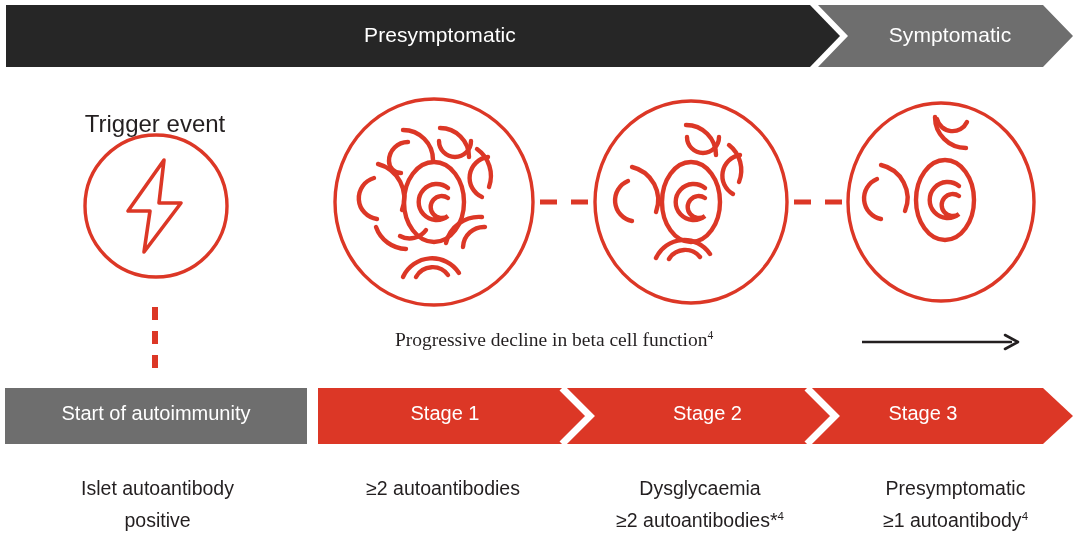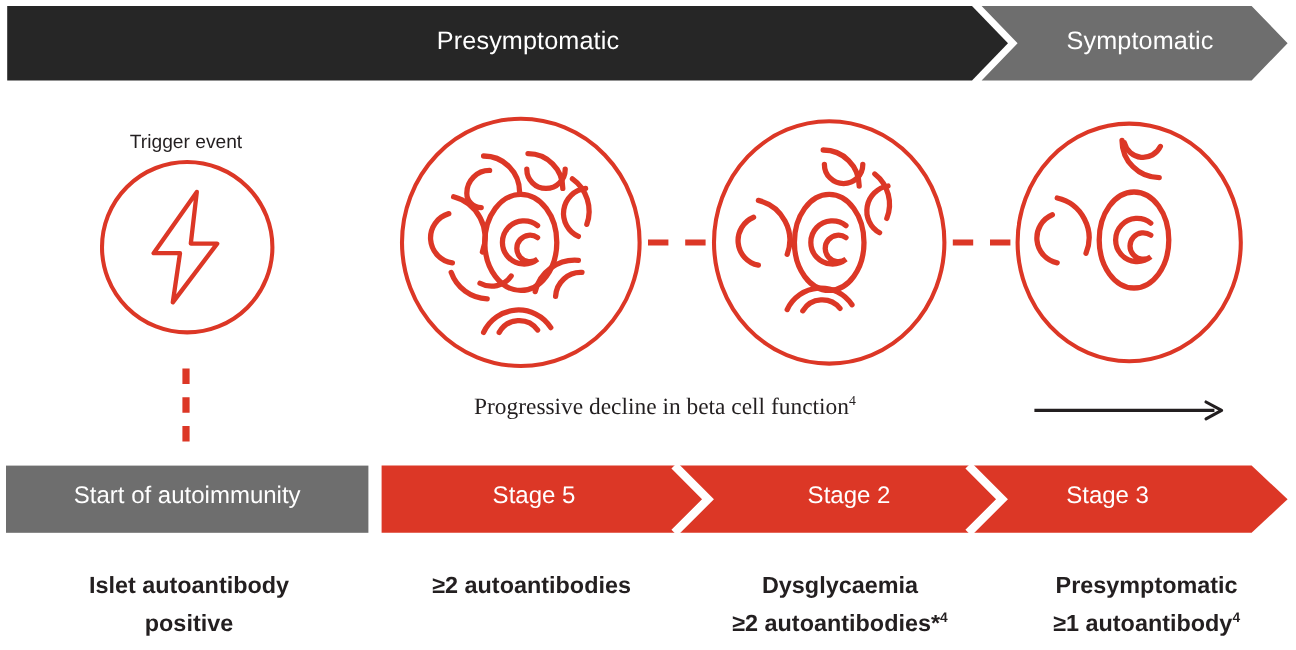--- a/index.html
+++ b/index.html
@@ -15,21 +15,21 @@
   .phase-label{
     position:absolute;color:#ffffff;font-size:21px;letter-spacing:.1px;
     white-space:nowrap;text-align:center;
   }
   #phase-presymptomatic-label{left:240px;top:23px;width:400px;}
   #phase-symptomatic-label{left:835px;top:23px;width:230px;}
 
   
   #trigger-title{
     position:absolute;left:55px;top:110px;width:200px;text-align:center;
-    font-size:16px;color:#231f20;
+    font-size:24px;color:#231f20;
   }
   #trigger-circle-wrap{position:absolute;left:80px;top:130px;width:152px;height:152px;}
   #trigger-dashes{position:absolute;left:140px;top:305px;width:30px;height:65px;}
 
   
   .islet{position:absolute;top:95px;}
   #islet-1{left:330px;width:210px;height:215px;}
   #islet-2{left:590px;width:206px;height:215px;}
   #islet-3{left:843px;width:200px;height:215px;}
   .islet-connector{position:absolute;top:190px;width:70px;height:24px;}
@@ -52,21 +52,20 @@
   }
   #stage-label-autoimmunity{left:5px;width:302px;text-align:center;}
   #stage-label-1{left:330px;width:230px;}
   #stage-label-2{left:600px;width:215px;}
   #stage-label-3{left:823px;width:200px;}
 
   
   .caption{
     position:absolute;top:472px;text-align:center;font-size:19.5px;color:#231f20;
     line-height:32px;
-    font-weight:bold;
   }
   .caption .l1{display:block;}
   .caption .l2{display:block;}
   .caption sup{font-size:11.5px;vertical-align:super;line-height:0;}
   #caption-0{left:20px;width:275px;}
   #caption-1{left:318px;width:250px;}
   #caption-2{left:580px;width:240px;}
   #caption-3{left:838px;width:235px;}
 </style>
 </head>
@@ -163,21 +162,21 @@
     </svg>
   </div>
 
   <svg id="stage-bar" viewBox="0 0 1080 60">
     <rect x="5" y="2" width="302" height="56" fill="#6E6E6E"></rect>
     <polygon points="318,2 1043,2 1073,30 1043,58 318,58" fill="#DC3726"></polygon>
     <polyline points="562,2 590,30 562,58" fill="none" stroke="#FFFFFF" stroke-width="7"></polyline>
     <polyline points="807,2 835,30 807,58" fill="none" stroke="#FFFFFF" stroke-width="7"></polyline>
   </svg>
   <div class="stage-label" id="stage-label-autoimmunity">Start of autoimmunity</div>
-  <div class="stage-label" id="stage-label-1">Stage 5</div>
+  <div class="stage-label" id="stage-label-1">Stage 1</div>
   <div class="stage-label" id="stage-label-2">Stage 2</div>
   <div class="stage-label" id="stage-label-3">Stage 3</div>
 
   <div class="caption" id="caption-0">
     <span class="l1">Islet autoantibody</span>
     <span class="l2"><span>positive</span><sup></sup></span>
   </div>
   <div class="caption" id="caption-1">
     <span class="l2"><span>≥2 autoantibodies</span><sup></sup></span>
   </div>

